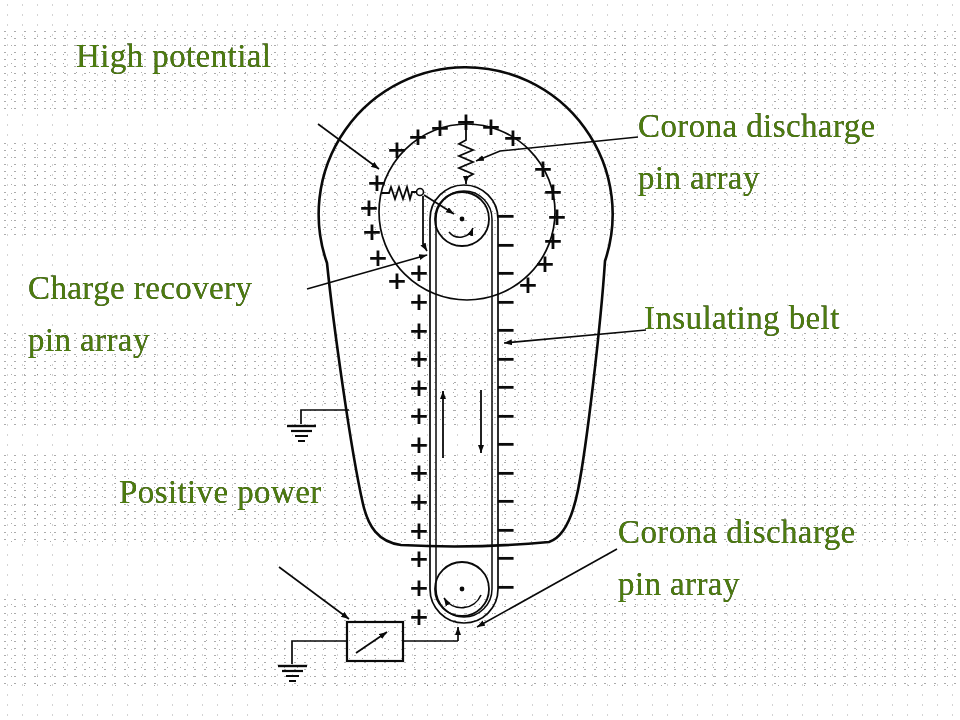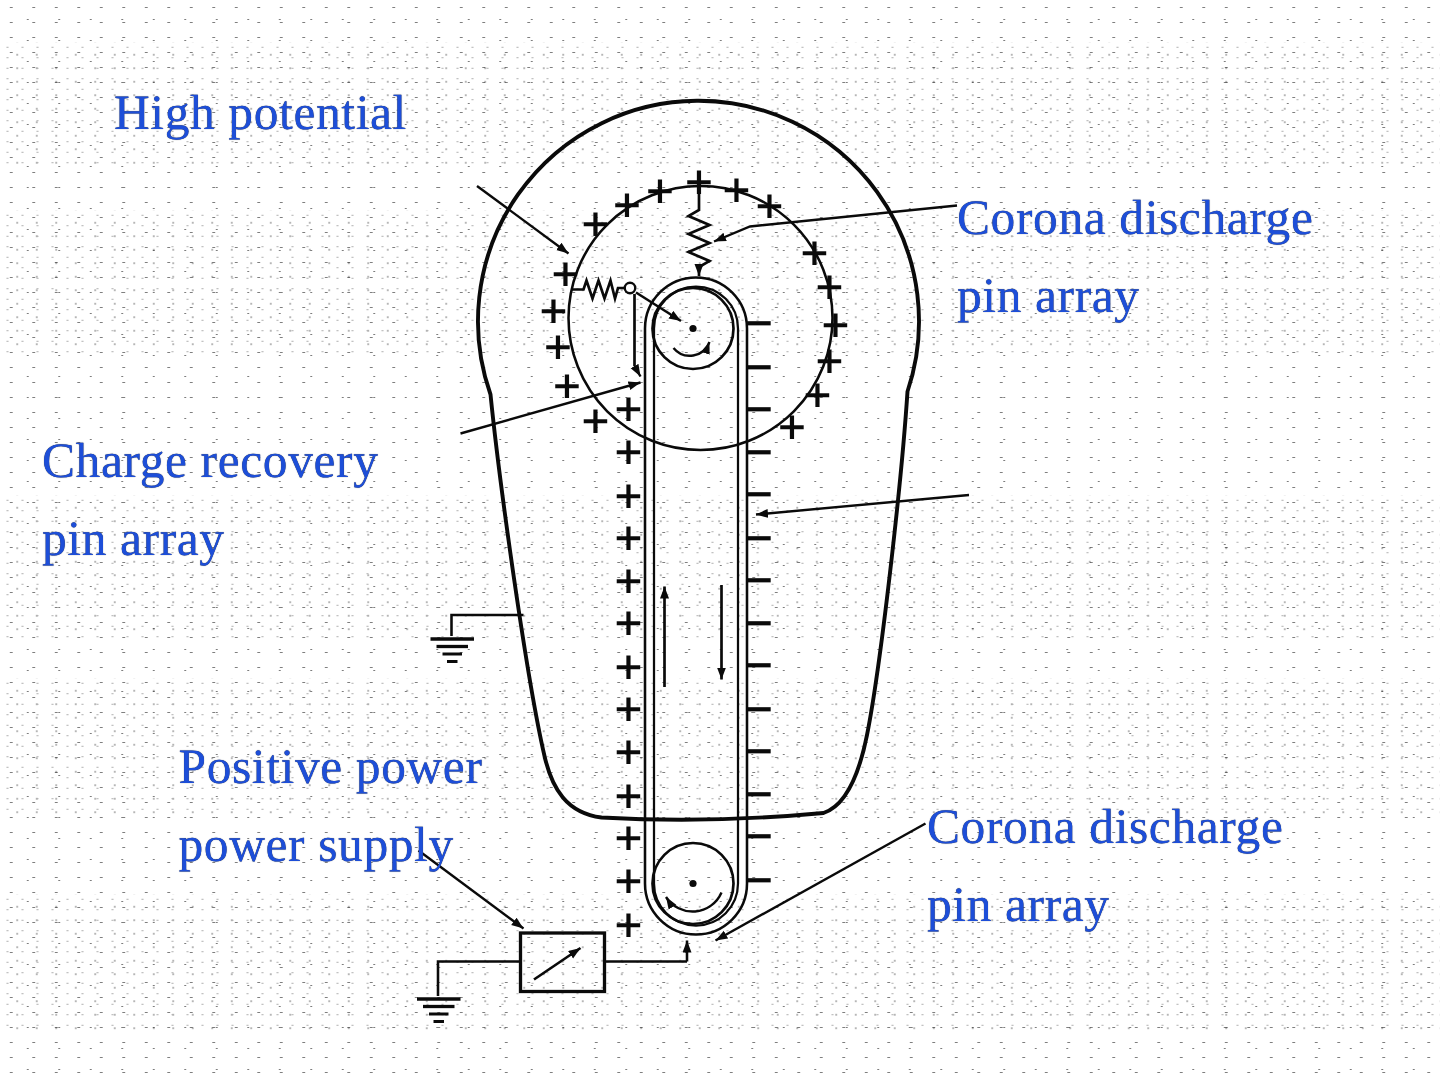--- a/index.html
+++ b/index.html
@@ -29,23 +29,22 @@
     background-size: 10px 7px, 13px 9px;
     background-position: 0 0, 5px 4px;
     opacity:.32;
   }
   svg.art{position:absolute;inset:0;z-index:2;}
   .ink{stroke:#0a0a0a;fill:none;}
   .chg{font:700 25px "DejaVu Serif", serif; fill:#0a0a0a; stroke:none;}
   .label{
     position:absolute;z-index:3;
     font:400 33px/52px "Liberation Serif", serif;
-    color:#1d4ed8;letter-spacing:.4px;white-space:nowrap;
+    color:#4d7c0f;letter-spacing:.4px;white-space:nowrap;
     text-shadow:0 0 .5px #222;
-    margin-top:20px;
   }
   .label span{display:block;}
 </style>
 </head>
 <body>
 
 <div id="scene">
 
   <div class="band" style="top:28px;height:84px;"></div>
   <div class="band" style="top:140px;height:96px;"></div>
@@ -189,24 +188,26 @@
   <div class="label" style="left:638px;top:100px;">
     <span>Corona discharge</span>
     <span>pin array</span>
   </div>
 
   <div class="label" style="left:28px;top:262px;">
     <span>Charge recovery</span>
     <span>pin array</span>
   </div>
 
+  <div class="label" style="left:644px;top:292px;">
+    <span>Insulating belt</span>
+  </div>
 
   <div class="label" style="left:119px;top:466px;">
     <span>Positive power</span>
-    <span>power supply</span>
   </div>
 
   <div class="label" style="left:618px;top:506px;">
     <span>Corona discharge</span>
     <span>pin array</span>
   </div>
 
 </div>
 
 </body></html>

